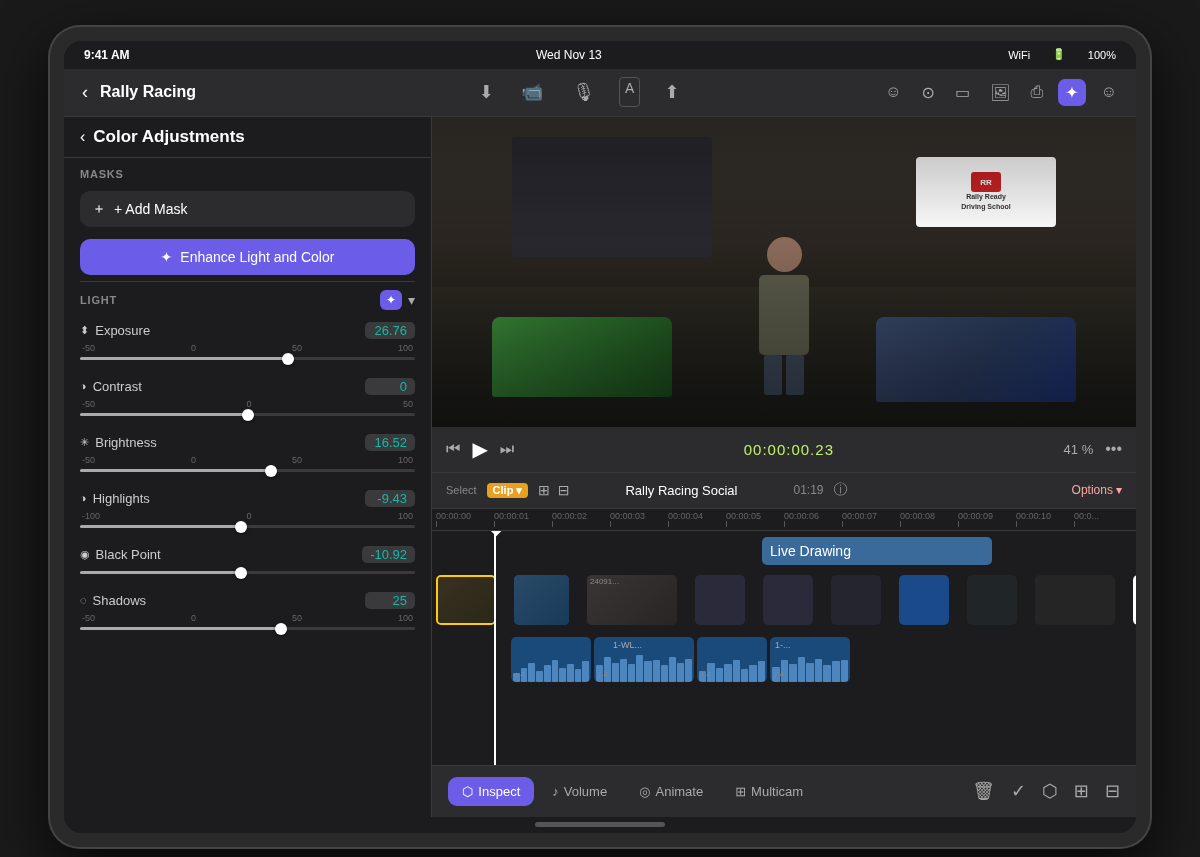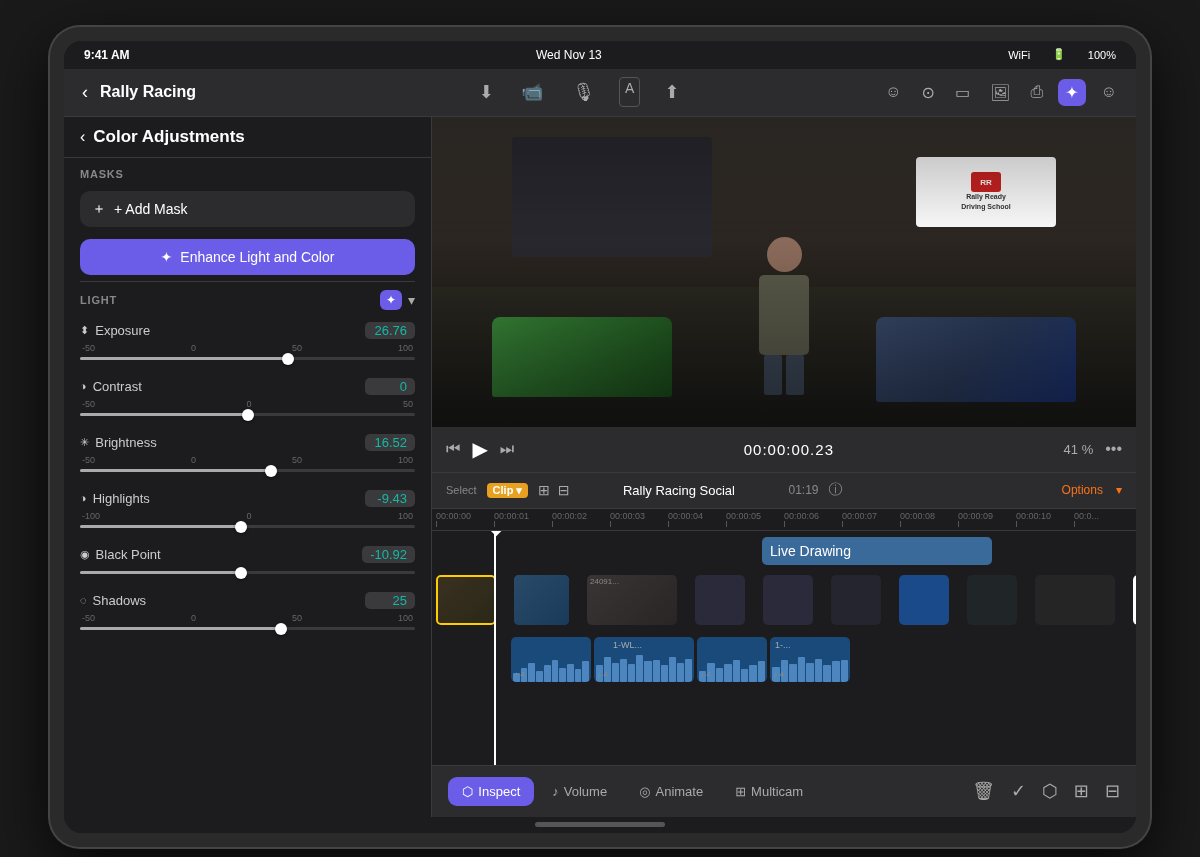--- a/index.html
+++ b/index.html
@@ -380,21 +380,21 @@
       cursor: pointer;
     }
     .play-btn {
       color: #fff;
       font-size: 20px;
       cursor: pointer;
     }
     .timecode {
       flex: 1;
       text-align: center;
-      color: #ffffff;
+      color: #bef264;
       font-size: 15px;
       font-weight: 500;
       letter-spacing: 1px;
       font-variant-numeric: tabular-nums;
     }
     .zoom-level {
       color: #aaa;
       font-size: 13px;
     }
     .more-btn {
@@ -433,26 +433,26 @@
       font-size: 13px;
       font-weight: 500;
       flex: 1;
       text-align: center;
     }
     .clip-duration {
       color: #888;
       font-size: 12px;
     }
     .options-btn {
-      color: #f97316;
+      color: #fca5a5;
       font-size: 12px;
       cursor: pointer;
       display: flex;
       align-items: flex-start;
-      gap: 13px;
+      gap: 3px;
     }
     .frame-icons {
       display: flex;
       gap: 8px;
       color: #aaa;
       font-size: 14px;
     }
     
     .timeline-ruler {
       background: #1c1c1e;

